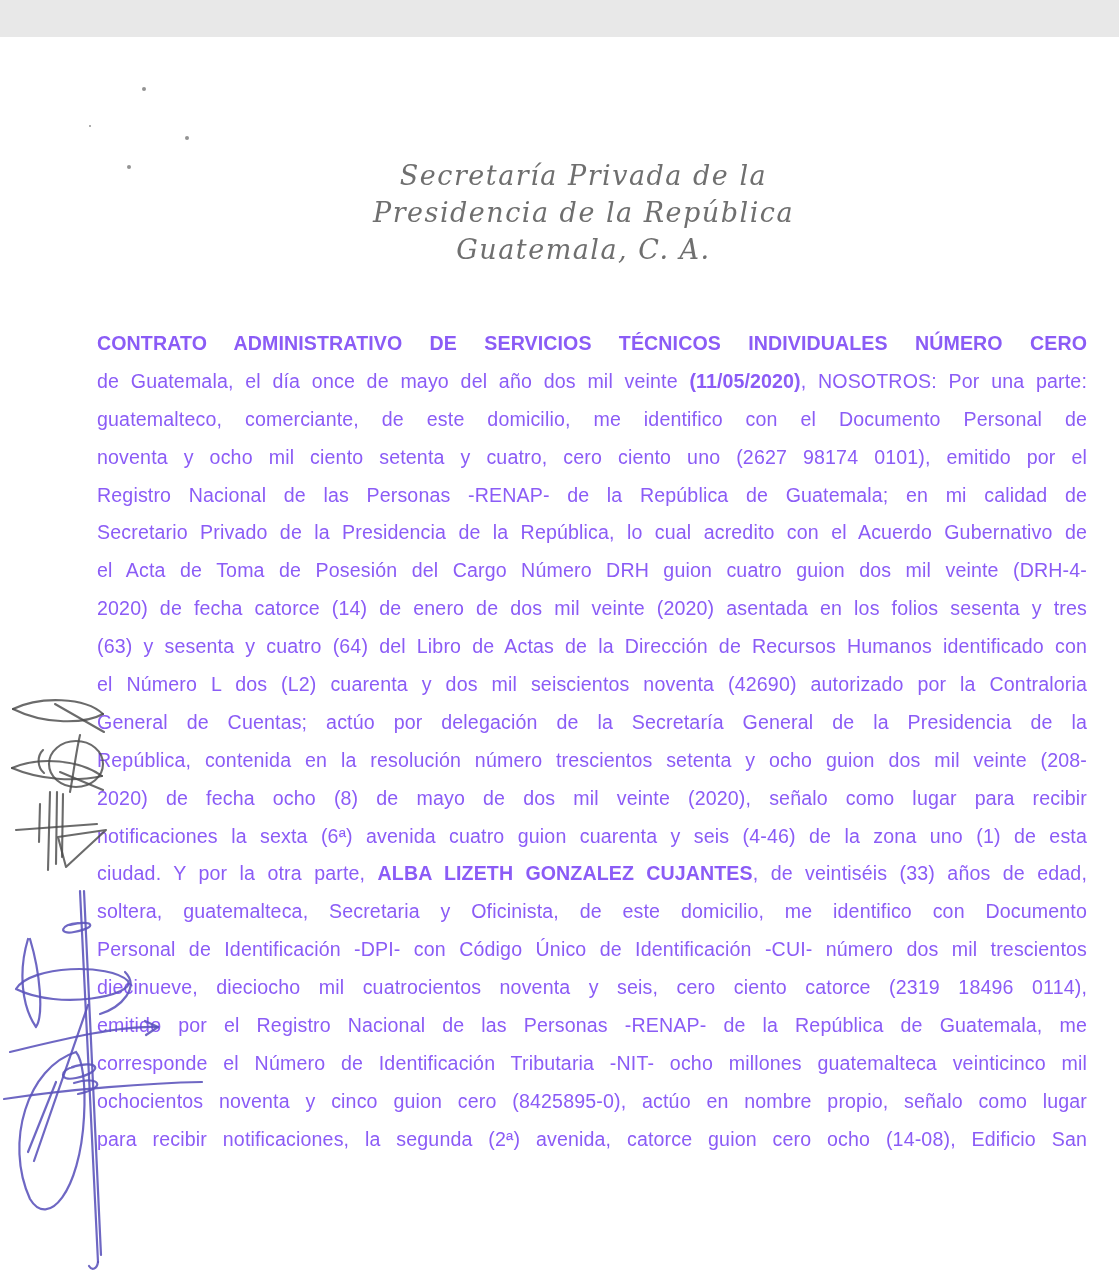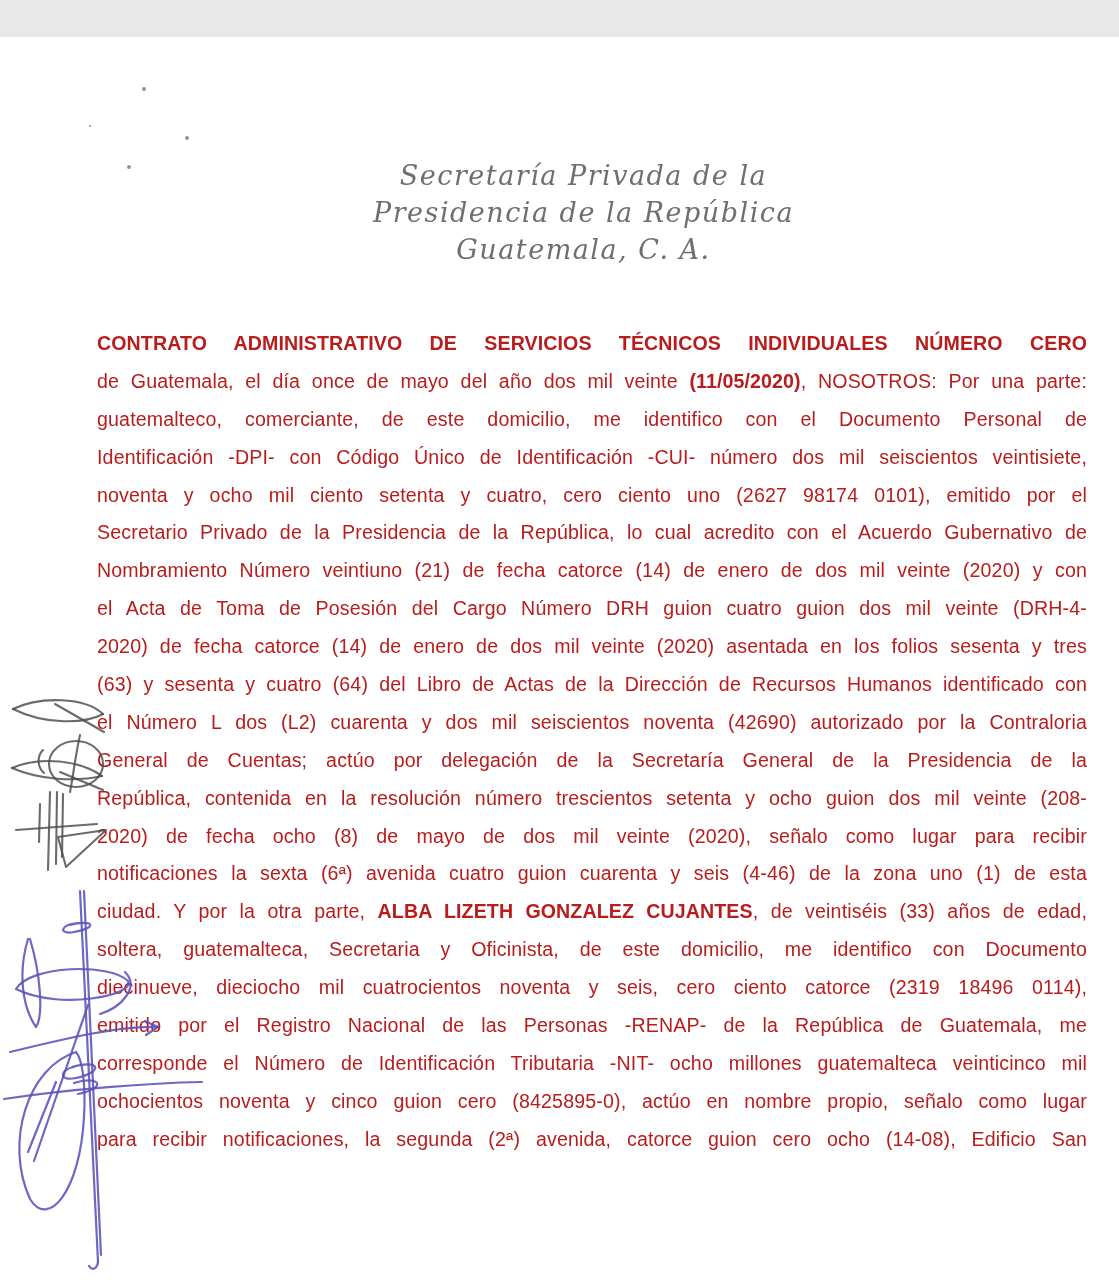--- a/index.html
+++ b/index.html
@@ -19,21 +19,21 @@
     font-style:italic;
     color:#6f6f6f;
     font-size:27px;
     line-height:37px;
     letter-spacing:1.5px;
     transform:translateX(24px);
   }
   
   .body-text{
     position:absolute;left:97px;top:288px;width:990px;
-    color:#b91c1c;
+    color:#8b5cf6;
     font-size:19.6px;
     letter-spacing:.15px;
   }
   .line{
     height:37.9px;
     line-height:37.9px;
     text-align:justify;
     text-align-last:justify;
     white-space:normal;
     overflow:visible;
@@ -67,34 +67,34 @@
     <div>Secretaría Privada de la</div>
     <div>Presidencia de la República</div>
     <div>Guatemala, C. A.</div>
   </div>
 
   <div class="body-text">
     <div>
         <div class="line"><span class="b">CONTRATO ADMINISTRATIVO DE SERVICIOS TÉCNICOS INDIVIDUALES NÚMERO CERO</span></div>
         <div class="line"><span>de Guatemala, el día once de mayo del año dos mil veinte </span><span class="b">(11/05/2020)</span><span>, NOSOTROS: Por una parte:</span></div>
         <div class="line"><span>guatemalteco, comerciante, de este domicilio, me identifico con el Documento Personal de</span></div>
-        <div class="line"><span>Identificación -DPI- con Código Único de Identificación -CUI- número dos mil seiscientos veintisiete,</span></div>
         <div class="line"><span>noventa y ocho mil ciento setenta y cuatro, cero ciento uno (2627 98174 0101), emitido por el</span></div>
+        <div class="line"><span>Registro Nacional de las Personas -RENAP- de la República de Guatemala; en mi calidad de</span></div>
         <div class="line"><span>Secretario Privado de la Presidencia de la República, lo cual acredito con el Acuerdo Gubernativo de</span></div>
-        <div class="line"><span>Nombramiento Número veintiuno (21) de fecha catorce (14) de enero de dos mil veinte (2020) y con</span></div>
         <div class="line"><span>el Acta de Toma de Posesión del Cargo Número DRH guion cuatro guion dos mil veinte (DRH-4-</span></div>
         <div class="line"><span>2020) de fecha catorce (14) de enero de dos mil veinte (2020) asentada en los folios sesenta y tres</span></div>
         <div class="line"><span>(63) y sesenta y cuatro (64) del Libro de Actas de la Dirección de Recursos Humanos identificado con</span></div>
         <div class="line"><span>el Número L dos (L2) cuarenta y dos mil seiscientos noventa (42690) autorizado por la Contraloria</span></div>
         <div class="line"><span>General de Cuentas; actúo por delegación de la Secretaría General de la Presidencia de la</span></div>
         <div class="line"><span>República, contenida en la resolución número trescientos setenta y ocho guion dos mil veinte (208-</span></div>
         <div class="line"><span>2020) de fecha ocho (8) de mayo de dos mil veinte (2020), señalo como lugar para recibir</span></div>
         <div class="line"><span>notificaciones la sexta (6ª) avenida cuatro guion cuarenta y seis (4-46) de la zona uno (1) de esta</span></div>
         <div class="line"><span>ciudad. Y por la otra parte, </span><span class="b">ALBA LIZETH GONZALEZ CUJANTES</span><span>, de veintiséis (33) años de edad,</span></div>
         <div class="line"><span>soltera, guatemalteca, Secretaria y Oficinista, de este domicilio, me identifico con Documento</span></div>
+        <div class="line"><span>Personal de Identificación -DPI- con Código Único de Identificación -CUI- número dos mil trescientos</span></div>
         <div class="line"><span>diecinueve, dieciocho mil cuatrocientos noventa y seis, cero ciento catorce (2319 18496 0114),</span></div>
         <div class="line"><span>emitido por el Registro Nacional de las Personas -RENAP- de la República de Guatemala, me</span></div>
         <div class="line"><span>corresponde el Número de Identificación Tributaria -NIT- ocho millones guatemalteca veinticinco mil</span></div>
         <div class="line"><span>ochocientos noventa y cinco guion cero (8425895-0), actúo en nombre propio, señalo como lugar</span></div>
         <div class="line"><span>para recibir notificaciones, la segunda (2ª) avenida, catorce guion cero ocho (14-08), Edificio San</span></div>
       </div>
   </div>
   <div class="clipped-line">Patricio,</div>
 
   <svg class="scribble pencil" style="left:0;top:655px;" width="180" height="195" viewBox="0 0 180 195">

